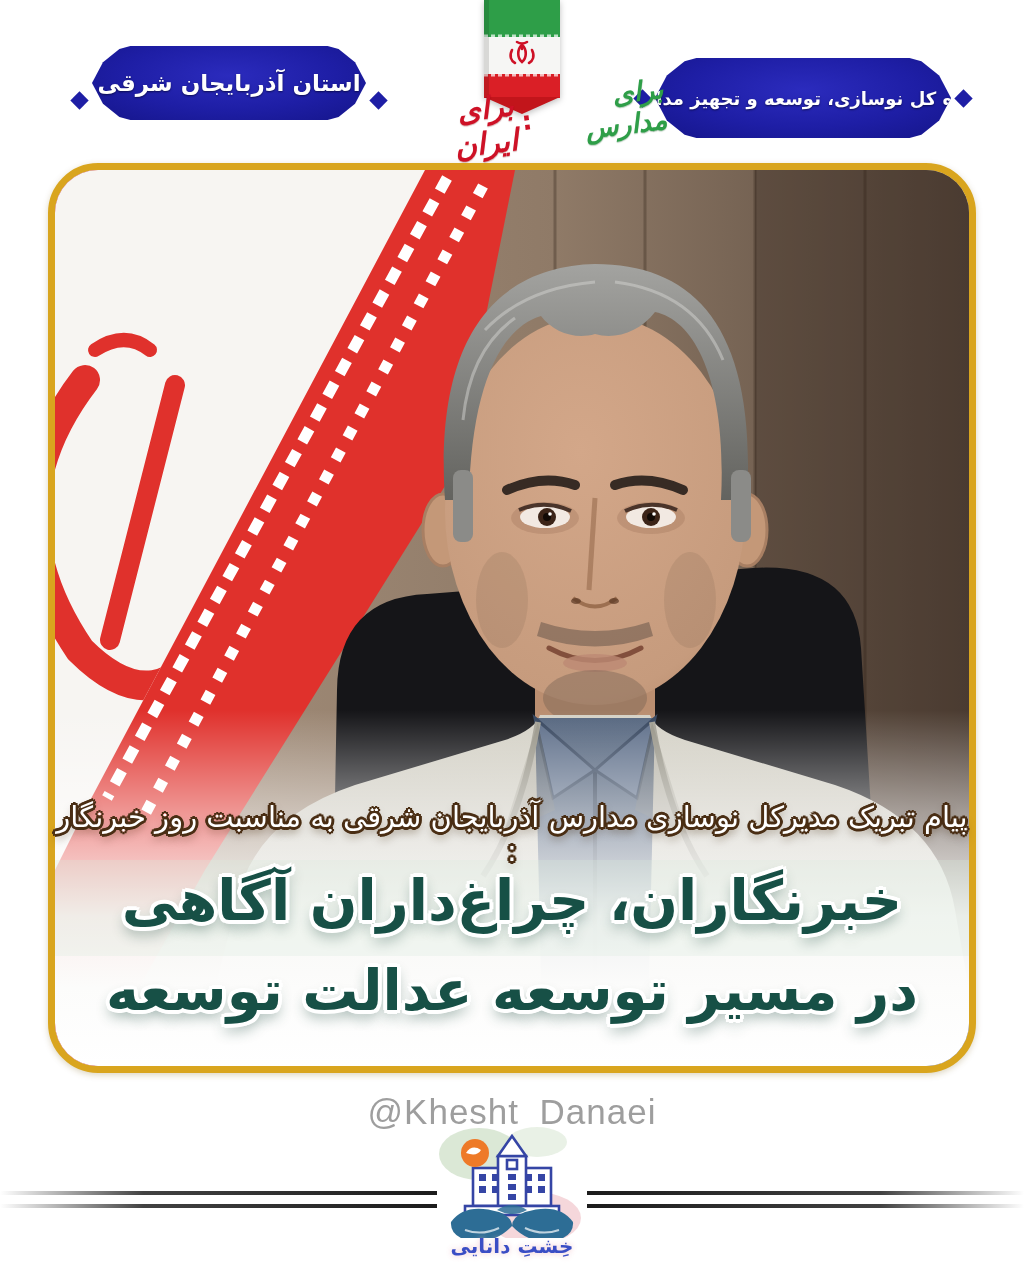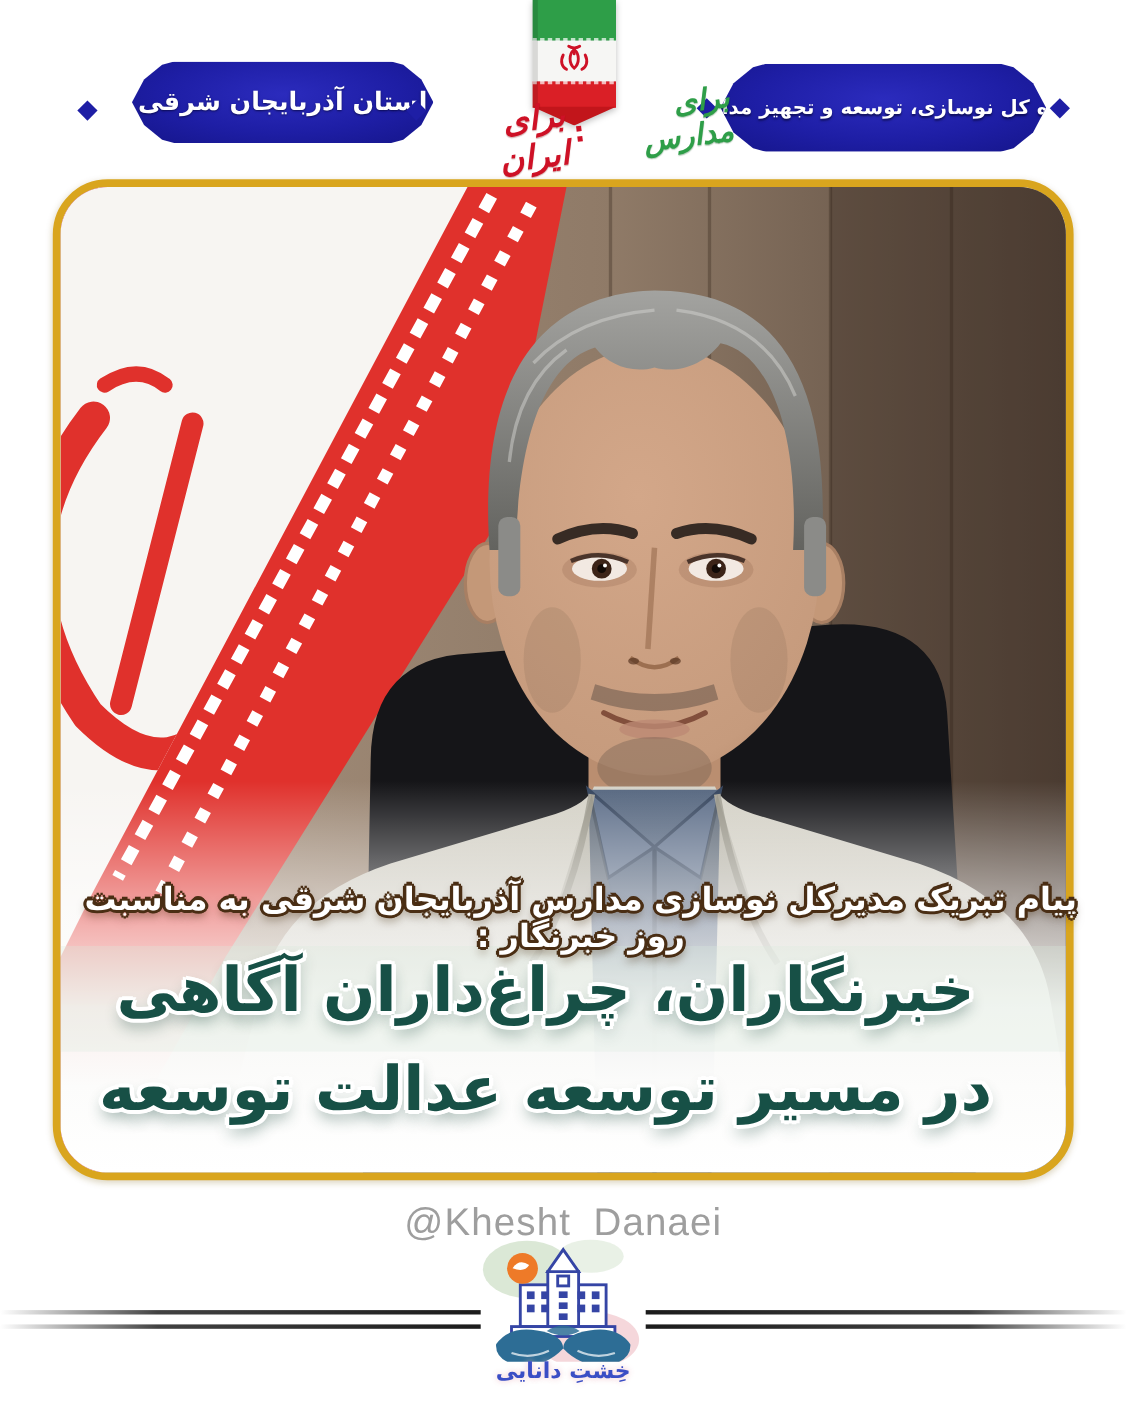--- a/index.html
+++ b/index.html
@@ -8,48 +8,48 @@
   .abs{position:absolute;}
 
   
   .banner{background:radial-gradient(ellipse at 50% 40%, var(--c-banner_navy_hi,#2b2bbd) 0%, var(--c-banner_navy,#1E1EA5) 55%, #15158a 100%);
     clip-path:polygon(0% 50%,4% 22%,10% 4%,14% 0%,86% 0%,90% 4%,96% 22%,100% 50%,96% 78%,90% 96%,86% 100%,14% 100%,10% 96%,4% 78%);
     display:flex;align-items:center;justify-content:center;}
   .banner-text{color:#ffffff;font-weight:bold;white-space:nowrap;text-align:center;
     text-shadow:0 1px 2px rgba(0,0,30,.6);}
   .diamond{width:13px;height:13px;background:var(--c-banner_navy,#1E1EA5);transform:rotate(45deg);}
 
-  .banner-left{left:92px;top:56px;width:274px;height:74px;margin-left:28px;}
+  .banner-left{left:92px;top:46px;width:274px;height:74px;}
   .banner-left .banner-text{font-size:23px;}
   .banner-right{left:655px;top:58px;width:296px;height:80px;}
   .banner-right .banner-text{font-size:18px;}
 
   
   .pennant{left:484px;top:0;width:76px;height:114px;filter:drop-shadow(0 2px 3px rgba(0,0,0,.25));}
   .slogan{left:398px;top:84px;width:268px;height:72px;display:flex;align-items:center;justify-content:center;
     gap:6px;transform:rotate(-7deg);direction:rtl;font-weight:bold;}
   .slogan .red{color:var(--c-flag_red,#CE1126);font-size:30px;font-style:italic;text-shadow:0 1px 1px rgba(120,0,0,.3);}
   .slogan .sep{color:var(--c-flag_red,#CE1126);font-size:26px;}
   .slogan .green{color:var(--c-flag_green,#2E9E48);font-size:27px;font-style:italic;text-shadow:0 1px 1px rgba(0,80,20,.3);}
 
   
   .photo-card{left:48px;top:163px;width:928px;height:910px;box-sizing:border-box;
     border:7px solid var(--c-card_border_gold,#D9A51E);border-radius:50px;overflow:hidden;
     box-shadow:inset 0 0 0 2px rgba(70,50,0,.55), 0 2px 6px rgba(120,90,10,.25);background:#fff;}
   .photo-card svg{display:block;}
 
   
-  .kicker{left:72px;top:800px;width:912px;text-align:center;direction:rtl;
-    font-size:29px;font-weight:bold;color:#ffffff;z-index:5;
+  .kicker{left:56px;top:800px;width:912px;text-align:center;direction:rtl;
+    font-size:29px;font-weight:normal;color:#ffffff;z-index:5;
     text-shadow:-2px -2px 0 var(--c-kicker_outline,#4A2E14),2px -2px 0 var(--c-kicker_outline,#4A2E14),
       -2px 2px 0 var(--c-kicker_outline,#4A2E14),2px 2px 0 var(--c-kicker_outline,#4A2E14),
       -3px 0 0 var(--c-kicker_outline,#4A2E14),3px 0 0 var(--c-kicker_outline,#4A2E14),
       0 -3px 0 var(--c-kicker_outline,#4A2E14),0 3px 0 var(--c-kicker_outline,#4A2E14),
       0 5px 9px rgba(60,35,5,.55);}
-  .headline{left:48px;width:896px;text-align:center;direction:rtl;z-index:5;
+  .headline{left:64px;width:896px;text-align:center;direction:rtl;z-index:5;
     font-size:56px;font-weight:bold;color:var(--c-headline_green,#175046);letter-spacing:-1px;
     text-shadow:-3px -3px 0 #fff,3px -3px 0 #fff,-3px 3px 0 #fff,3px 3px 0 #fff,
       -4px 0 0 #fff,4px 0 0 #fff,0 -4px 0 #fff,0 4px 0 #fff,
       0 7px 14px rgba(25,70,60,.45);}
   .headline-1{top:868px;}
   .headline-2{top:958px;}
 
   
   .handle{left:262px;top:1092px;width:500px;text-align:center;
     font-family:Liberation Sans, sans-serif;font-size:35px;letter-spacing:1px;

